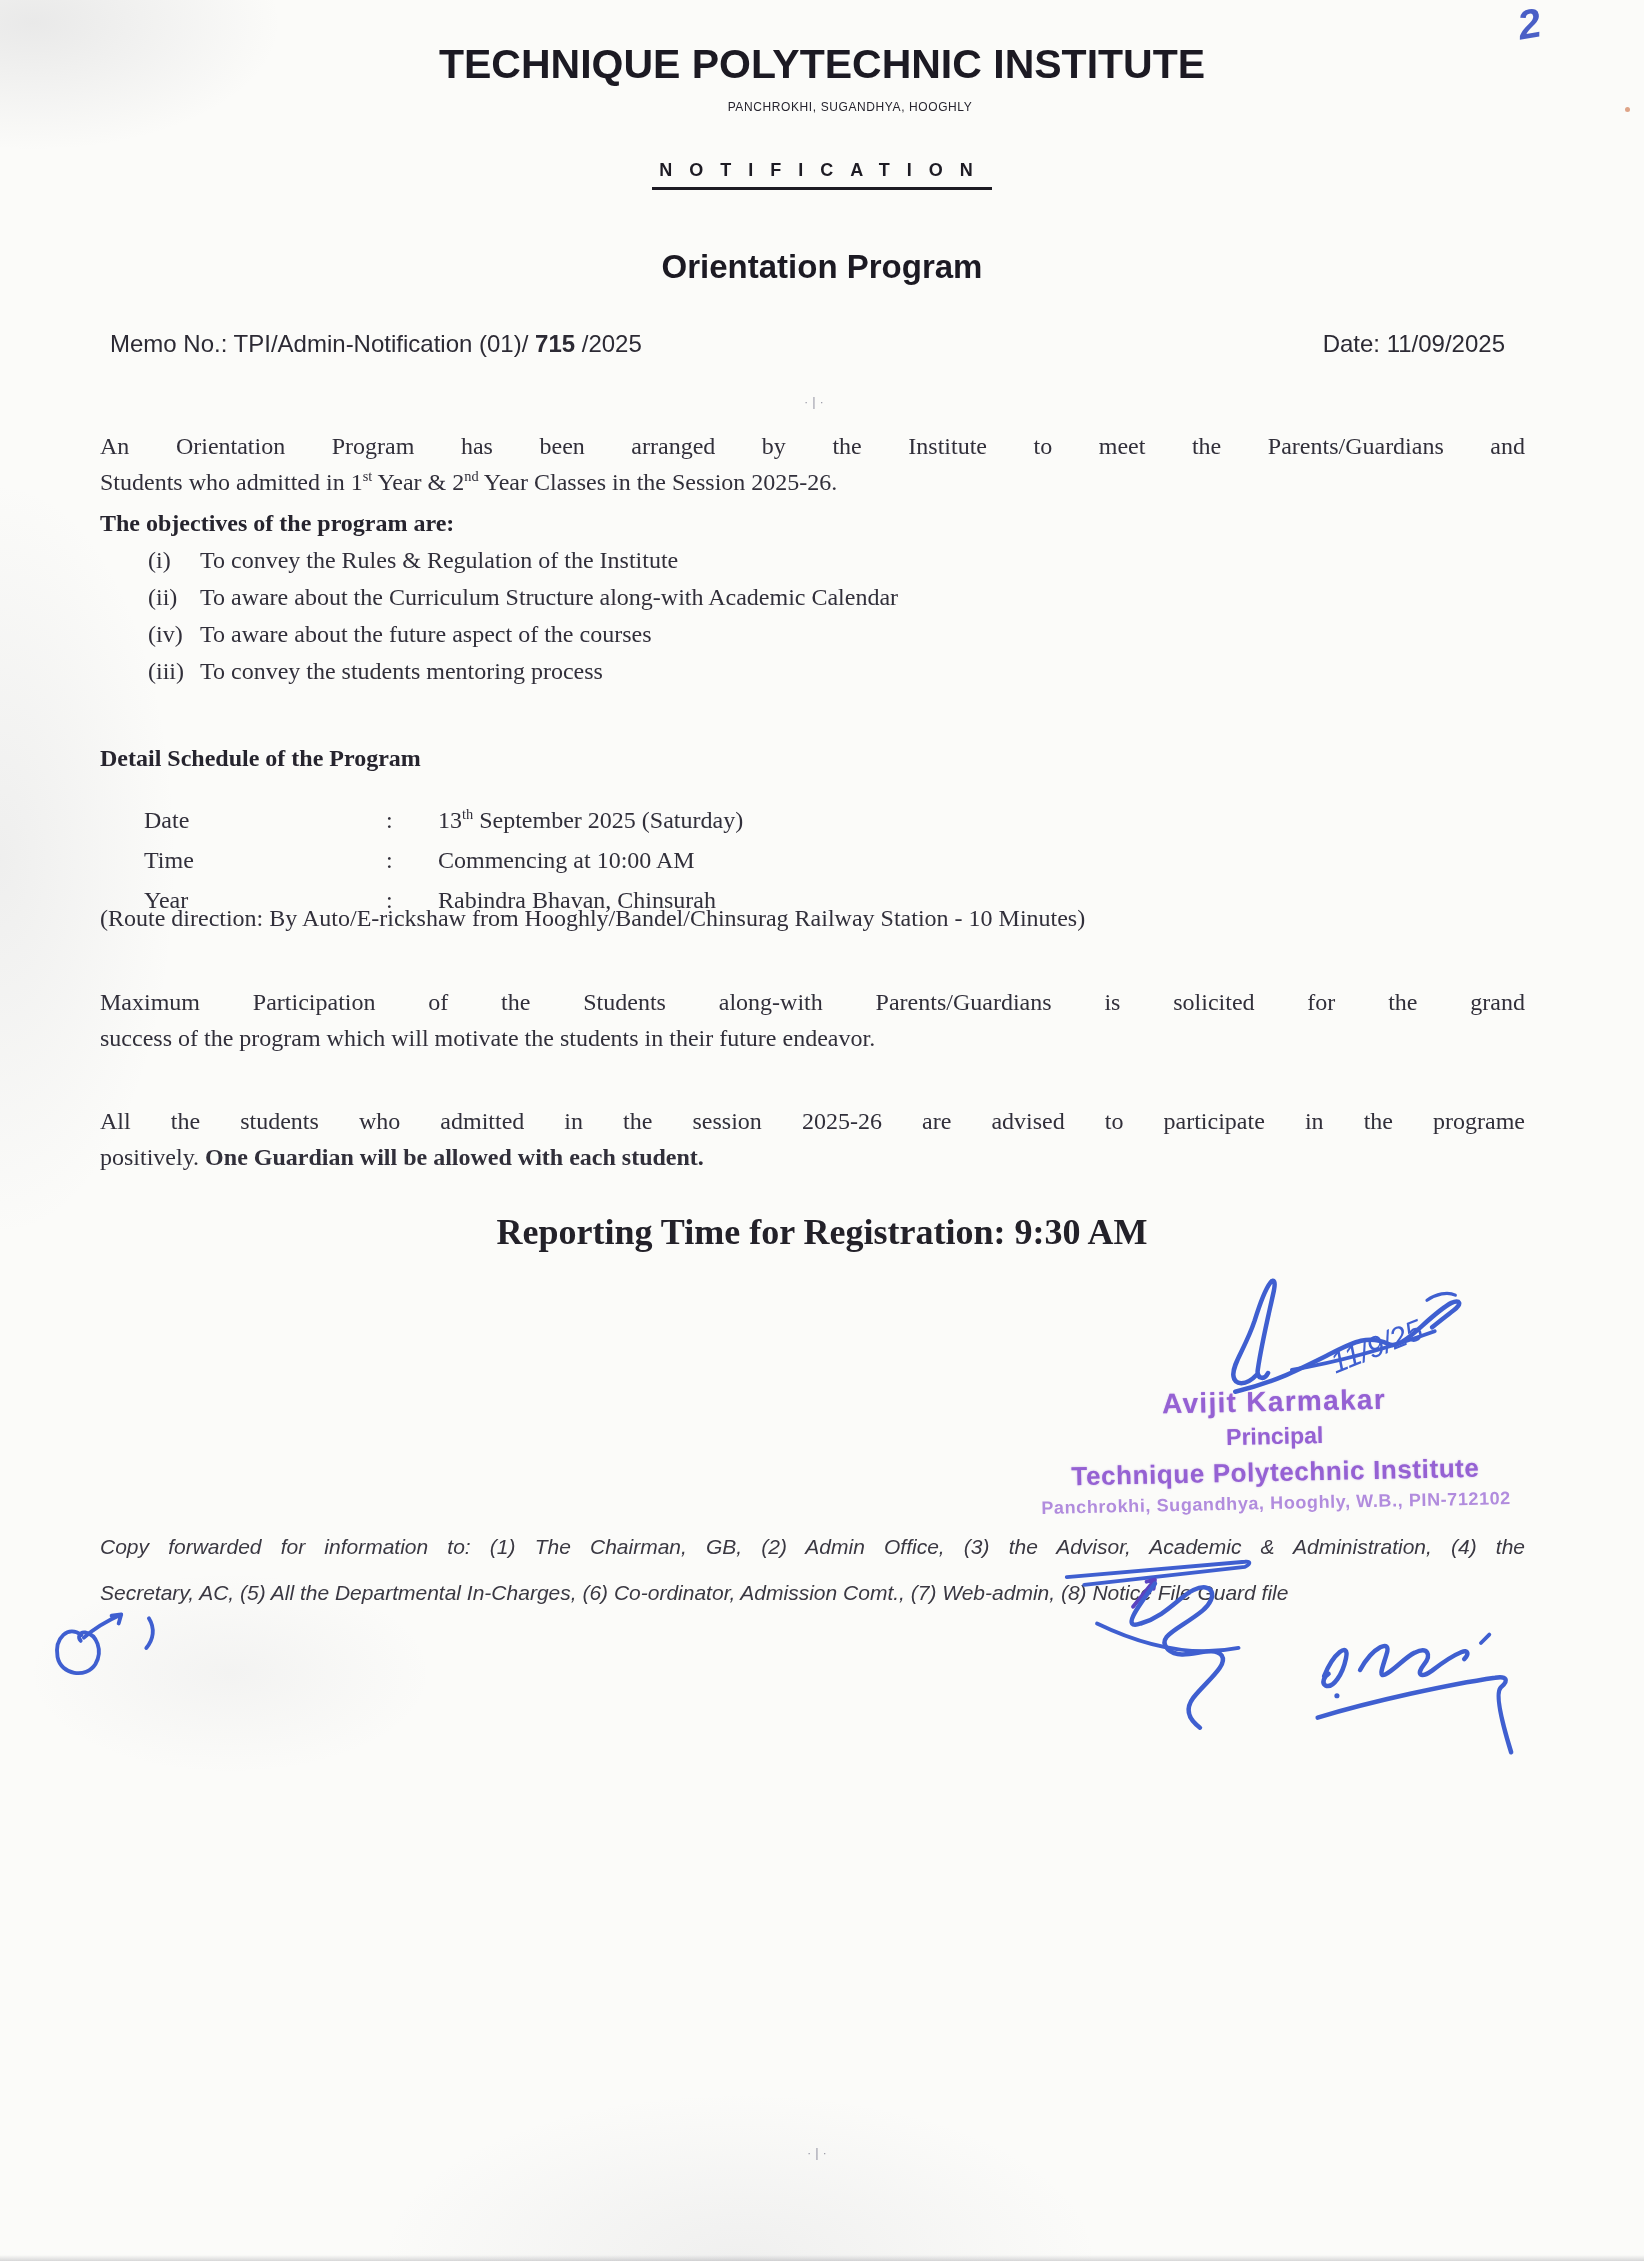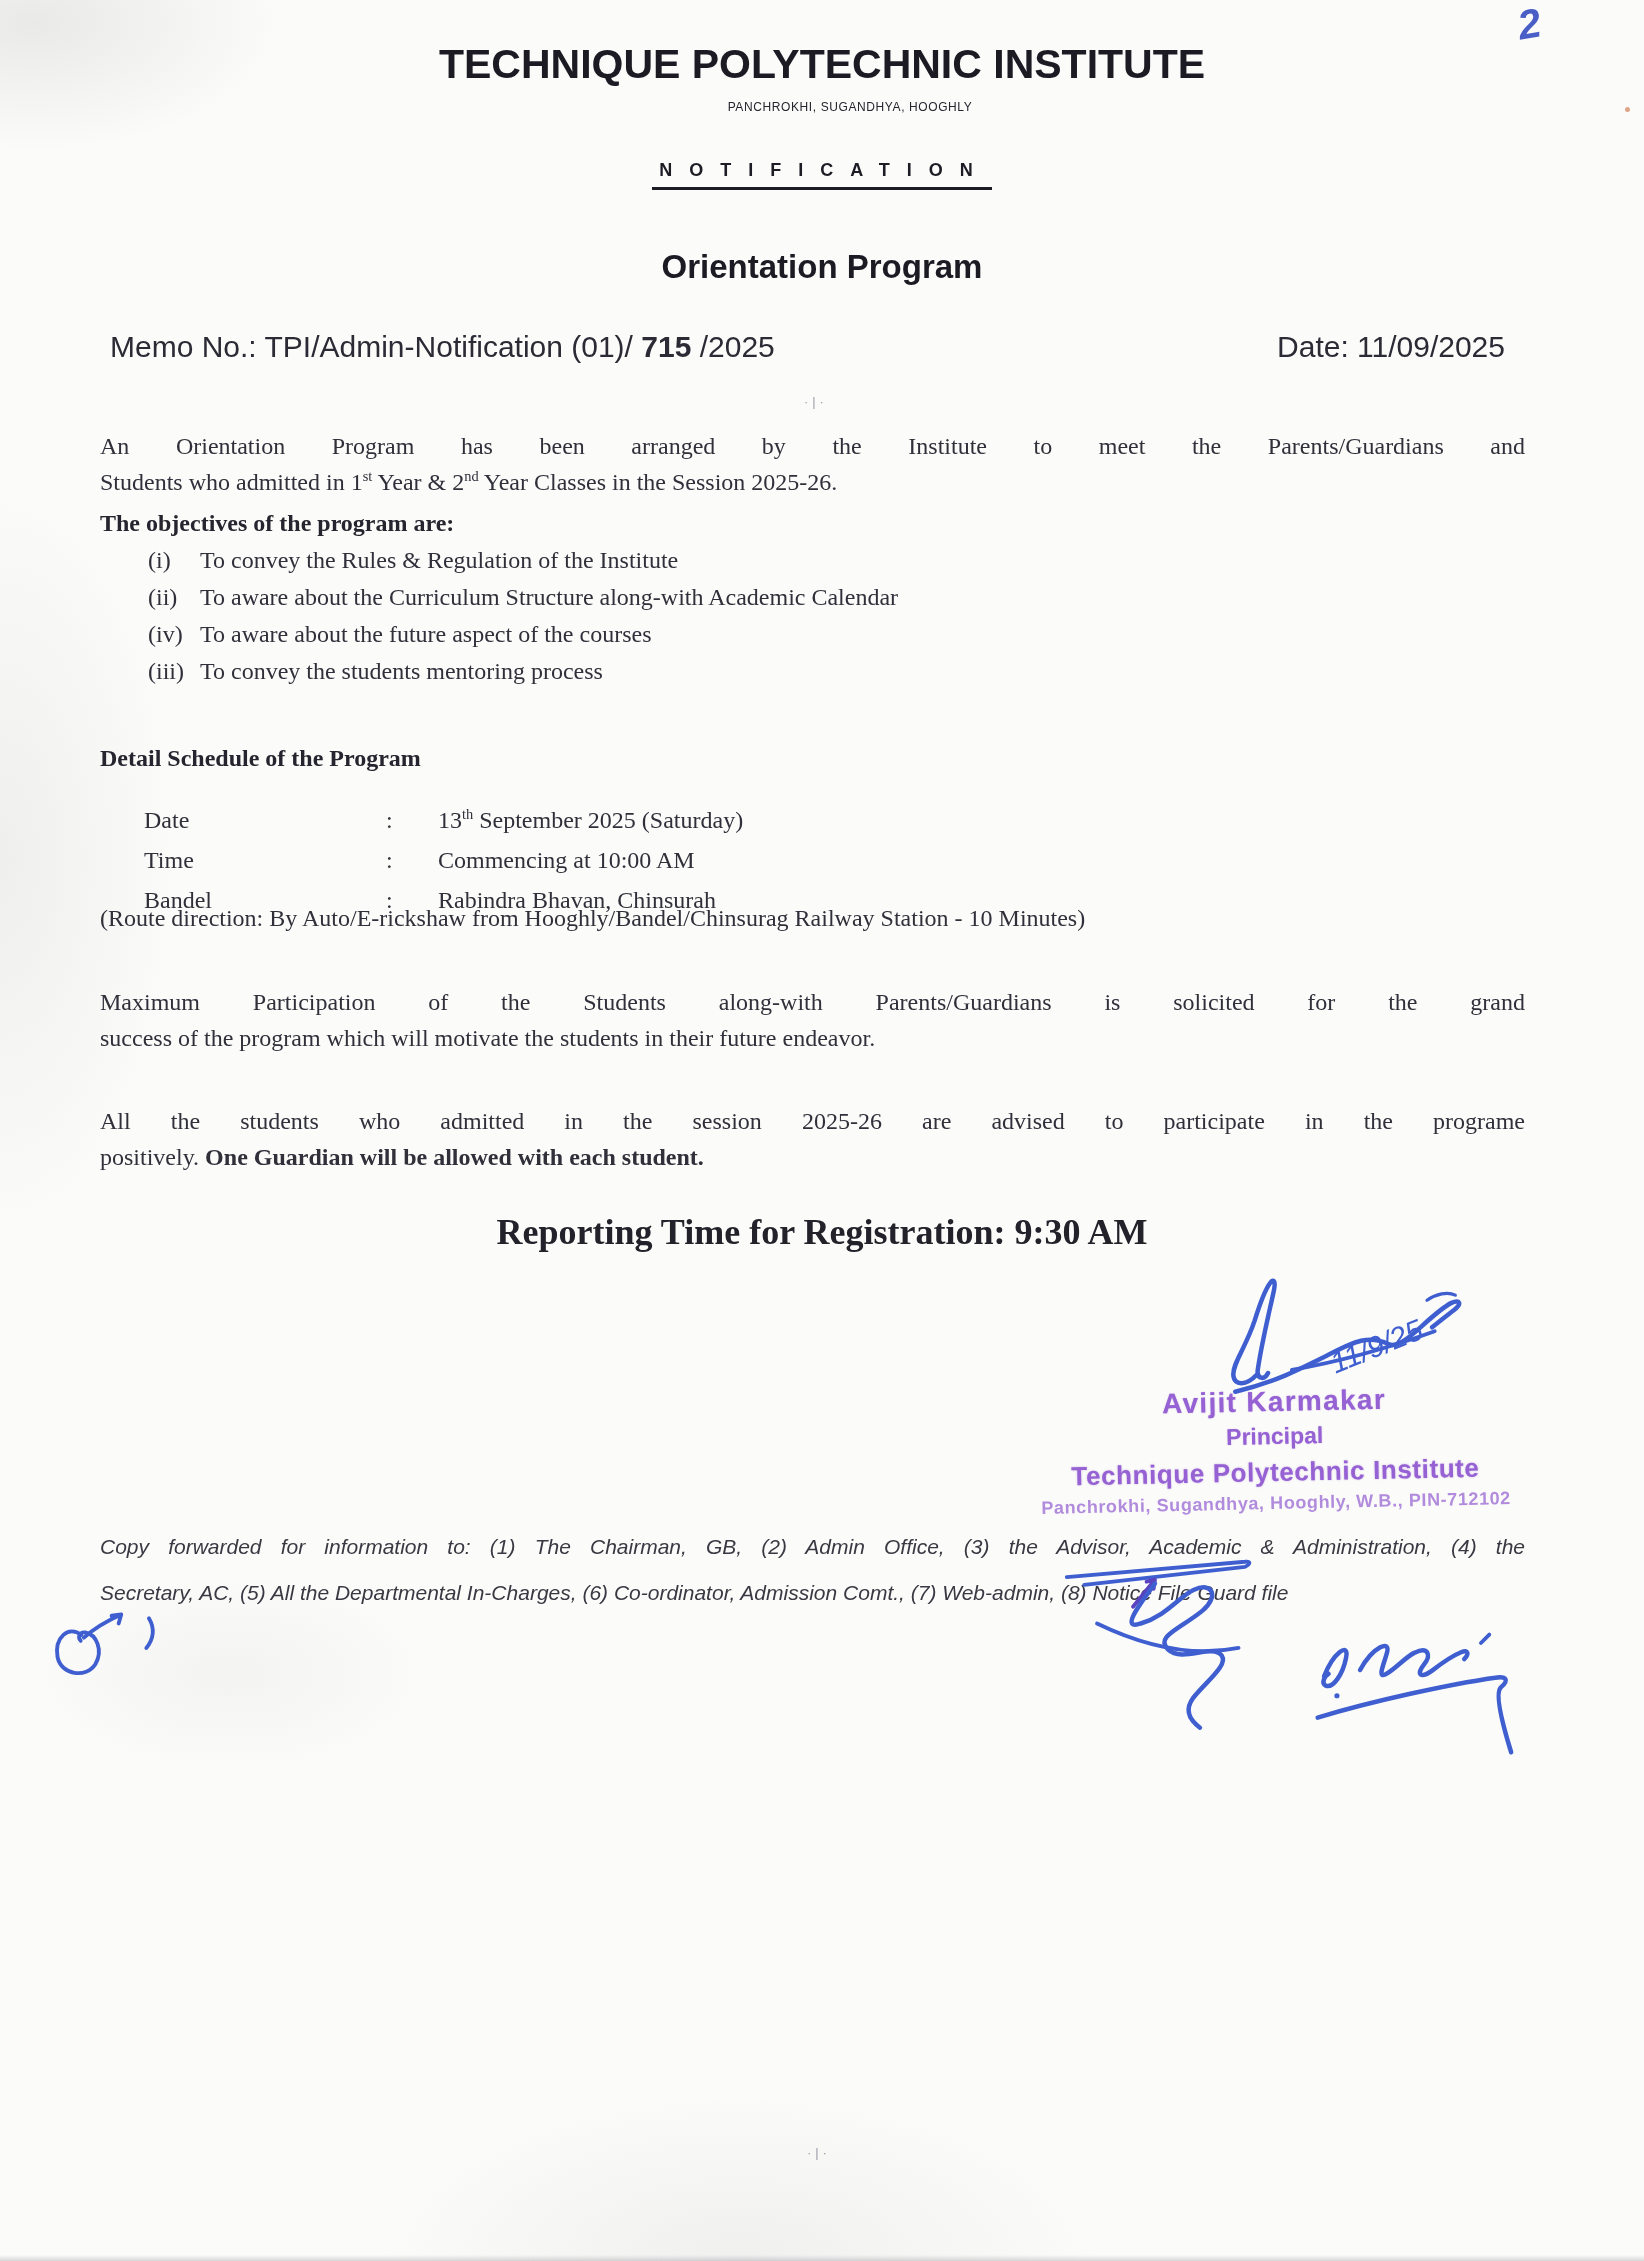--- a/index.html
+++ b/index.html
@@ -21,21 +21,21 @@
   
   #institute{top:41px;font-size:41px;font-weight:700;letter-spacing:0px;color:#1c1a23;}
   #address{top:100px;font-size:12px;letter-spacing:0.6px;color:#26242e;padding-left:28px;}
   #notification-wrap{top:160px;}
   #notification{display:inline-block;font-size:18px;font-weight:700;letter-spacing:17px;
     color:#1d1b24;border-bottom:3.2px solid #1d1b24;padding:0 2.6px 6.4px 7.7px;}
   #program-title{top:248px;font-size:33px;font-weight:700;color:#1c1a23;}
 
   
   #memo-row{top:330px;left:110px;width:1395px;display:flex;justify-content:space-between;
-    font-size:30px;color:#2c2a34;gap:14px;}
+    font-size:24px;color:#2c2a34;gap:14px;}
   #memo-number{font-weight:700;}
 
   
   .body-block{left:100px;width:1425px;font-size:24px;line-height:36px;color:#312f3a;}
   .jline{text-align:justify;text-align-last:justify;}
   sup.s{font-size:60%;vertical-align:super;line-height:0;}
   #intro{top:428px;}
   #objectives-heading{top:505px;font-weight:700;color:#26242e;}
   #objectives-list{top:542px;}
   .obj-row{display:flex;height:37px;align-items:flex-start;}
@@ -134,21 +134,21 @@
       <span>
         <span>13</span><sup class="s">th</sup><span> September 2025 (Saturday)</span>
       </span>
     </div>
     <div class="sch-row">
       <span class="sch-label">Time</span>
       <span class="sch-colon">:</span>
       <span>Commencing at 10:00 AM</span>
     </div>
     <div class="sch-row">
-      <span class="sch-label">Bandel</span>
+      <span class="sch-label">Year</span>
       <span class="sch-colon">:</span>
       <span>Rabindra Bhavan, Chinsurah</span>
     </div>
   </div>
   <div id="route-note" class="abs body-block serif">(Route direction: By Auto/E-rickshaw from Hooghly/Bandel/Chinsurag Railway Station - 10 Minutes)</div>
 
   <div id="participation" class="abs body-block serif">
     <div class="jline">Maximum Participation of the Students along-with Parents/Guardians is solicited for the grand</div>
     <div>success of the program which will motivate the students in their future endeavor.</div>
   </div>

